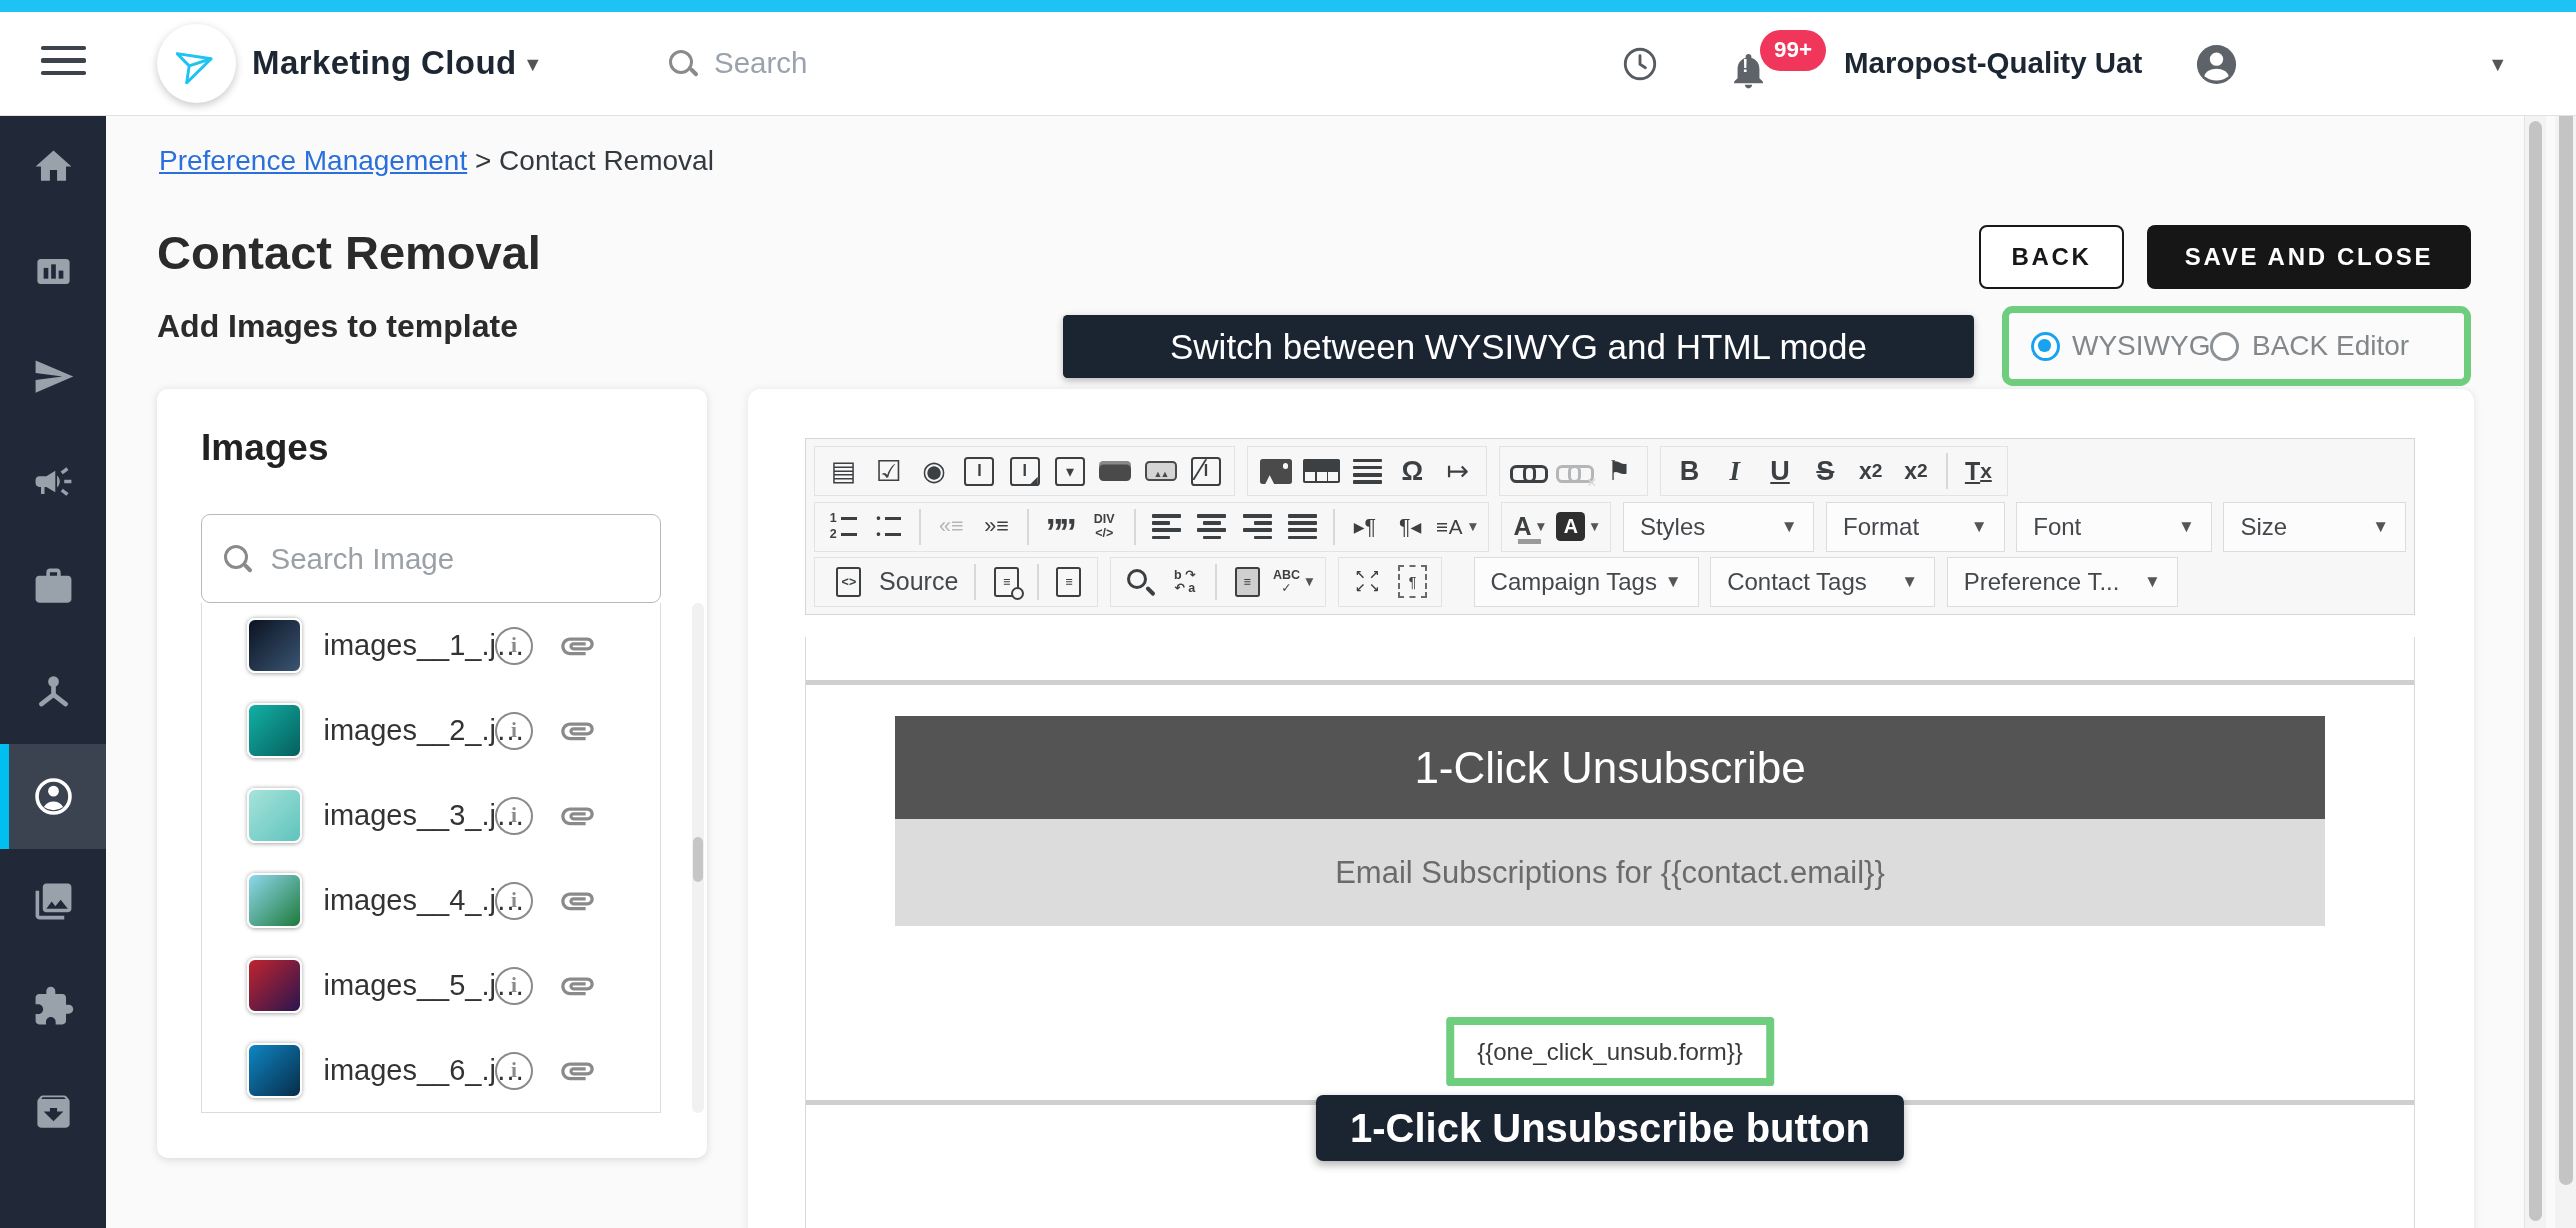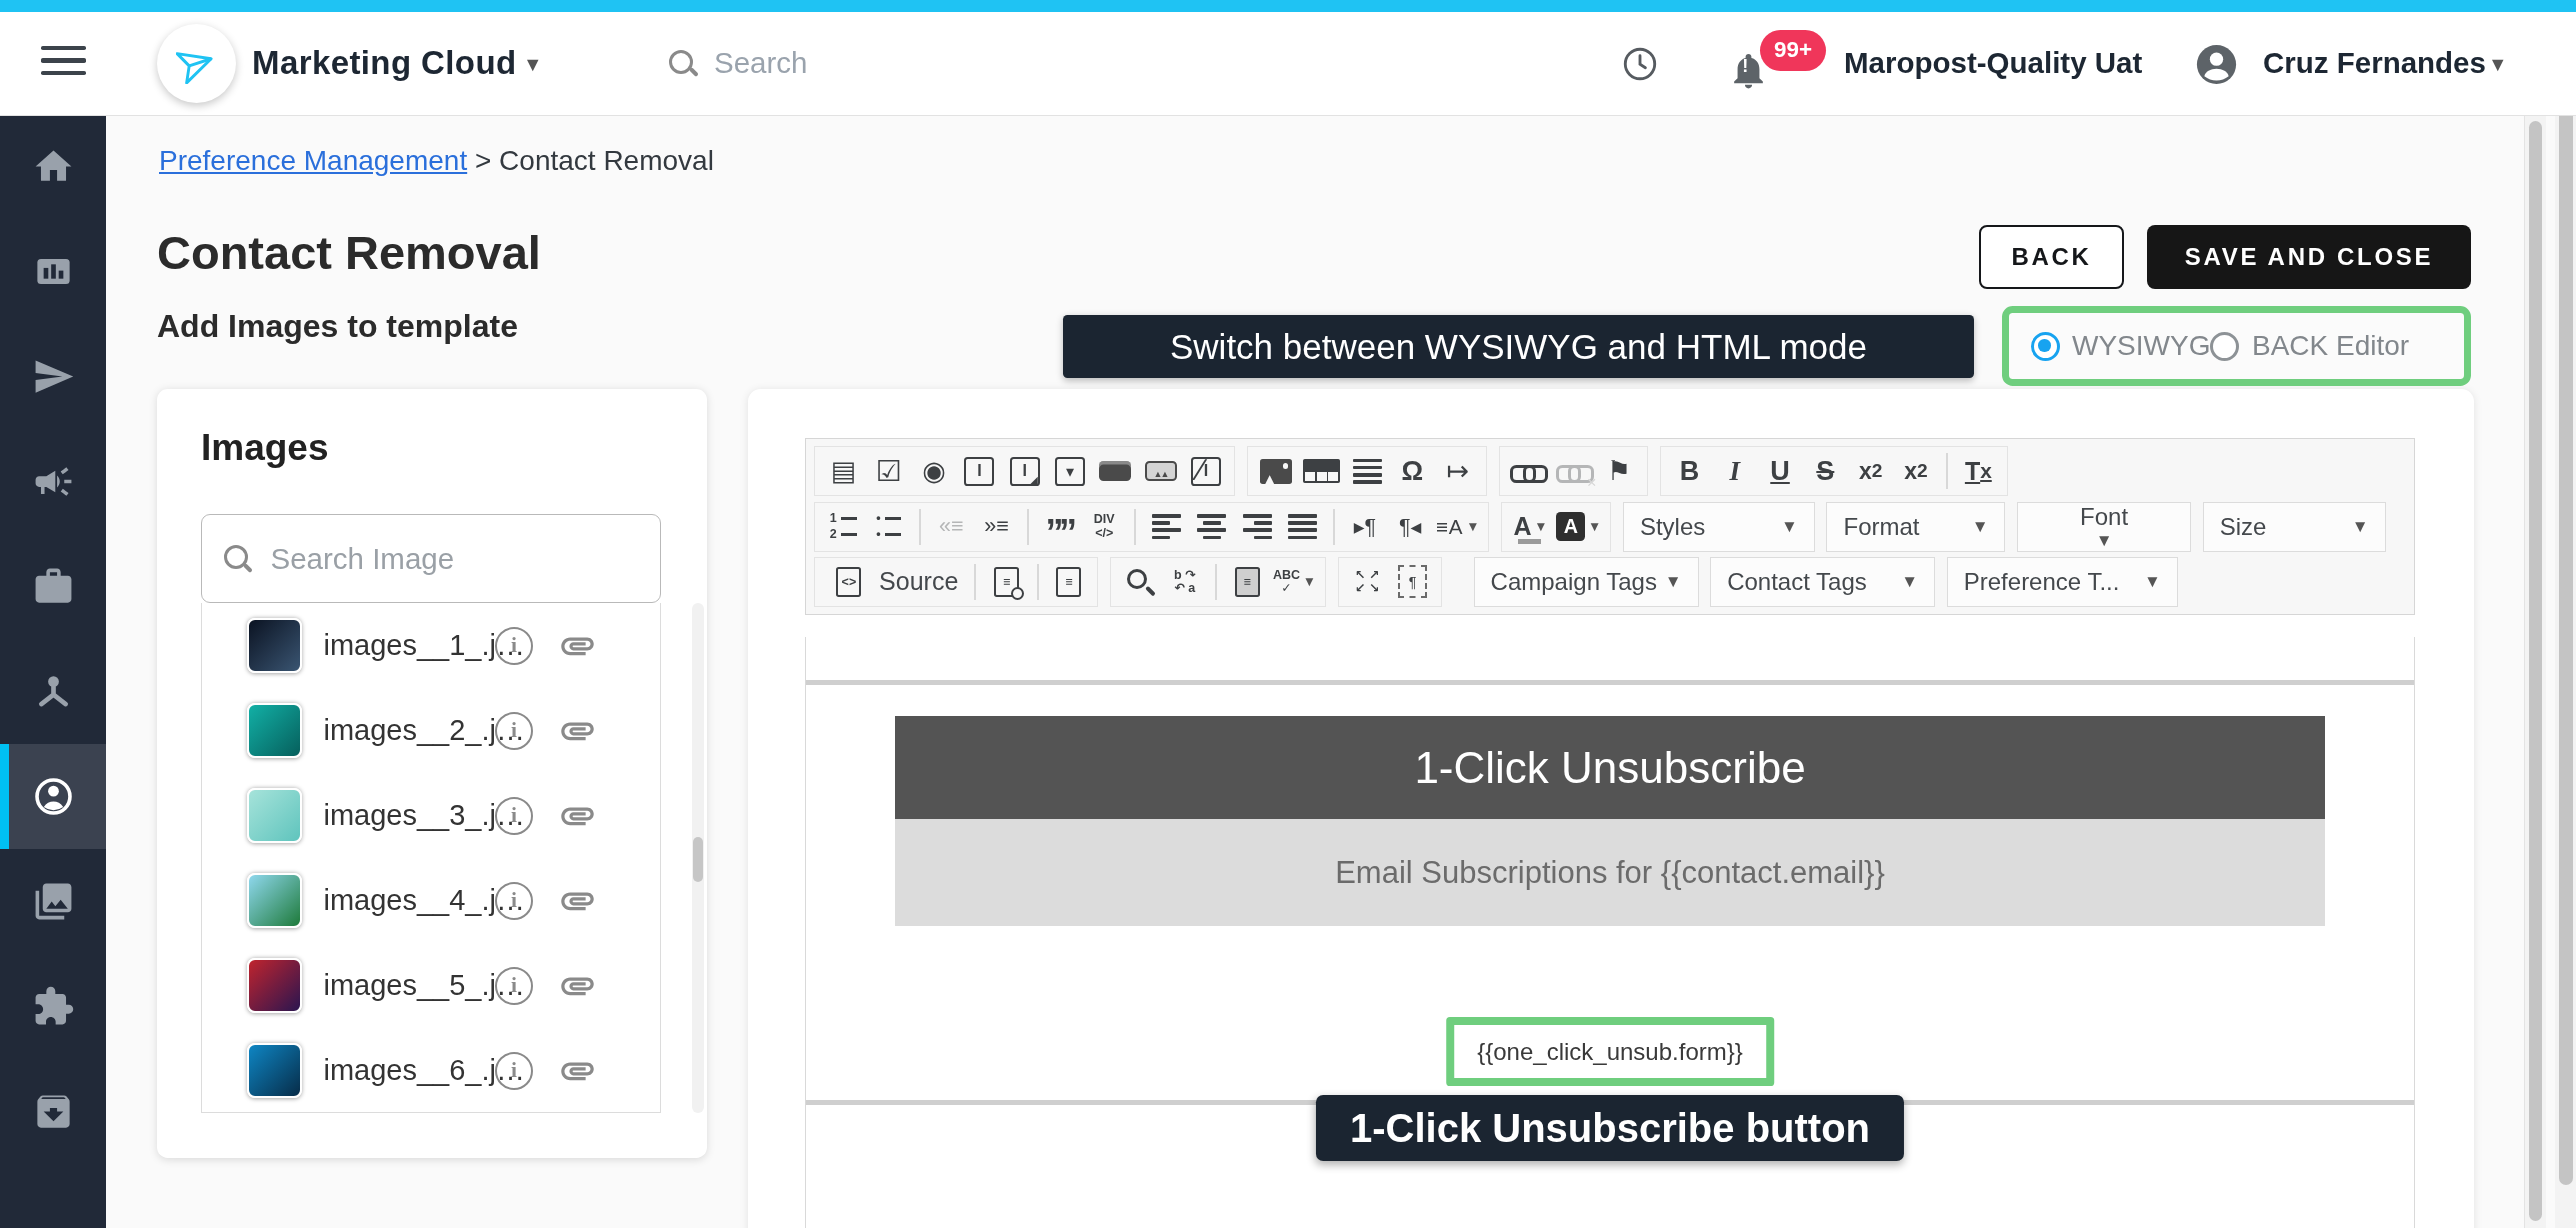--- a/index.html
+++ b/index.html
@@ -221,21 +221,20 @@
       </svg>
       <b class="ex">!</b>
     </span>
     <div class="badge">99+</div>
     <div class="acct">Maropost-Quality Uat</div>
     <svg class="avatar" width="47" height="47" viewBox="0 0 24 24">
       <circle cx="12" cy="12" r="10" fill="#5d6368"></circle>
       <circle cx="12" cy="9.3" r="3.4" fill="#fff"></circle>
       <path d="M12 14.2c-3 0-5.8 1.5-6.2 3.8a10 10 0 0 0 12.4 0c-.4-2.3-3.2-3.8-6.2-3.8z" fill="#fff"></path>
     </svg>
-    <div class="uname">Cruz Fernandes</div>
     <i class="caret user-caret">▼</i>
   </div>
 
   <div class="sidebar" id="sidebar">
       <div class="side-item">
         <svg viewBox="0 0 24 24">
           <path d="M10 20v-6h4v6h5v-8h3L12 3 2 12h3v8z" fill="currentColor"></path>
         </svg>
       </div>
       <div class="side-item">
@@ -538,21 +537,21 @@
             </span>
           </div>
           <div class="tb-select" style="width: 192px;">
             <span class="lbl">Styles</span>
             <i class="car">▼</i>
           </div>
           <div class="tb-select" style="width: 179px;">
             <span class="lbl">Format</span>
             <i class="car">▼</i>
           </div>
-          <div class="tb-select" style="width: 174px; flex-direction: column;">
+          <div class="tb-select" style="width: 196px;">
             <span class="lbl">Font</span>
             <i class="car">▼</i>
           </div>
           <div class="tb-select" style="width: 183px;">
             <span class="lbl">Size</span>
             <i class="car">▼</i>
           </div>
         </div>
         <div class="tb-row">
           <div class="tb-group">

